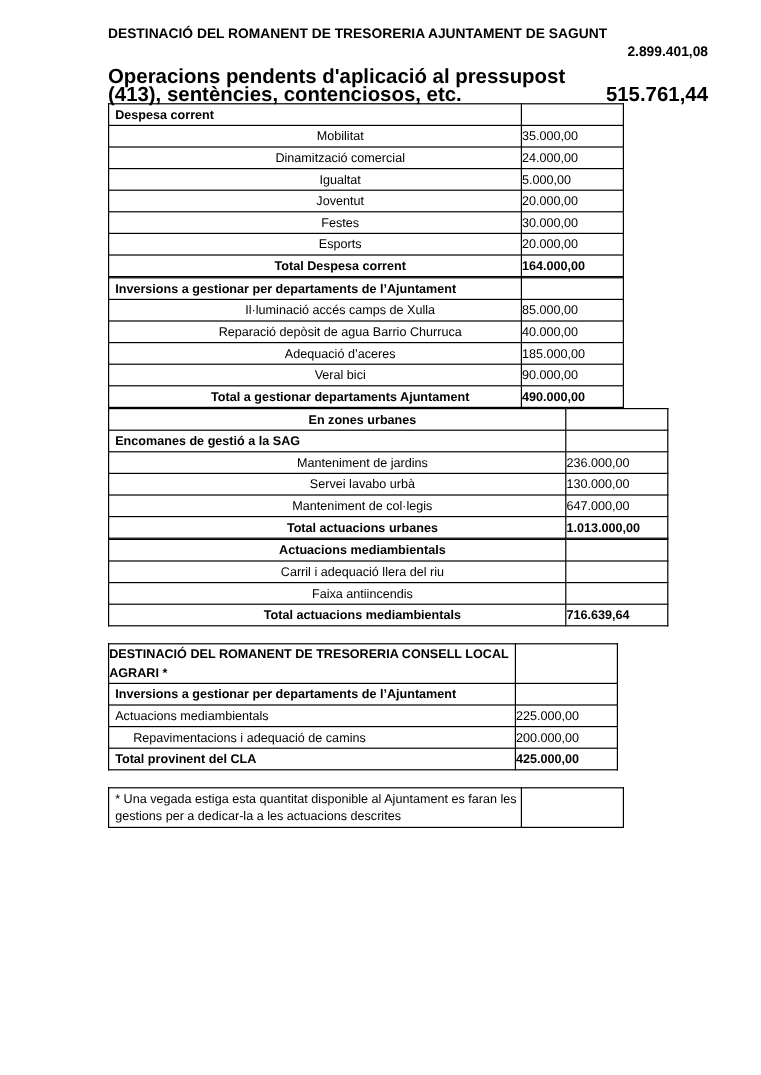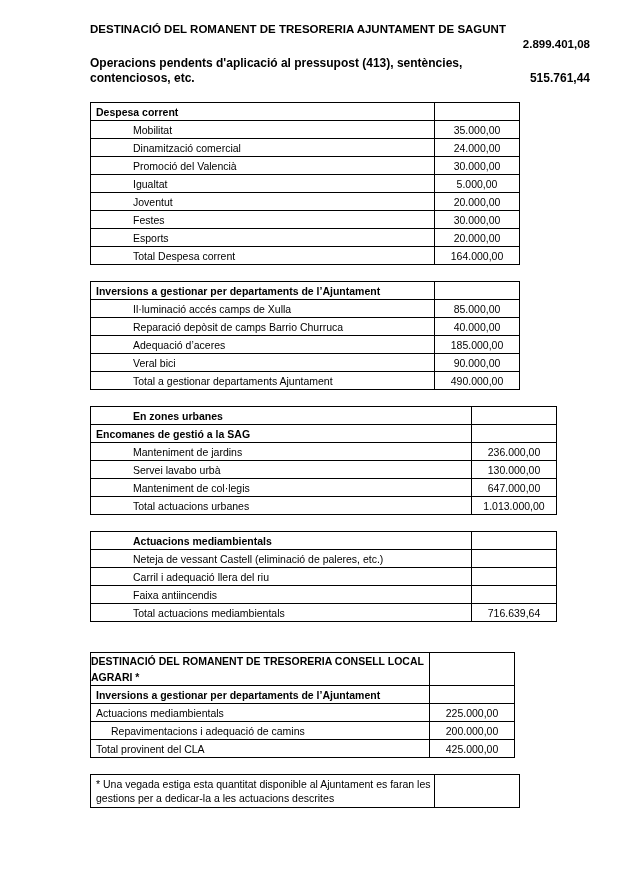--- a/index.html
+++ b/index.html
@@ -32,69 +32,69 @@
   }
   .doc-title .amt {
     position: absolute;
     right: -80px;
     top: 15px;
     font-weight: bold;
     white-space: nowrap;
   }
   .subtitle {
     font-weight: bold;
-    font-size: 12px;
+    font-size: 17px;
     line-height: 15px;
     margin-top: 19px;
     position: relative;
     width: 420px;
   }
   .subtitle .amt {
     position: absolute;
     right: -80px;
     top: 15px;
     font-weight: bold;
     white-space: nowrap;
   }
 
   table.block {
     border-collapse: collapse;
     width: 422px;
     table-layout: fixed;
-    margin-top: 16px;
   }
   table.block td {
     border: 1px solid #000000;
     height: 17px;
     padding: 0 0 0 0;
     font-size: 10.5px;
     line-height: 16px;
     vertical-align: middle;
   }
   td.c-label {
     width: 338px;
     padding-left: 5px;
   }
   td.c-amount {
     width: 84px;
-    text-align: center;
+    text-align: left;
     padding-right: 5px;
   }
   .indent {
     padding-left: 42px !important;
+    text-align: center;
   }
   .bold {
     font-weight: bold;
   }
   .sect-head {
     font-weight: bold;
     padding-left: 5px !important;
   }
   .total-row td {
-    font-weight: normal;
+    font-weight: bold;
   }
   .spacer {
     height: 14px;
   }
   .note-table {
     margin-top: 14px;
   }
   .note-table td.c-label {
     line-height: 14px;
     padding-top: 2px;
@@ -132,24 +132,20 @@
     </tr>
     <tr>
       <td class="c-label indent">Mobilitat</td>
       <td class="c-amount">35.000,00</td>
     </tr>
     <tr>
       <td class="c-label indent">Dinamització comercial</td>
       <td class="c-amount">24.000,00</td>
     </tr>
     <tr>
-      <td class="c-label indent">Promoció del Valencià</td>
-      <td class="c-amount">30.000,00</td>
-    </tr>
-    <tr>
       <td class="c-label indent">Igualtat</td>
       <td class="c-amount">5.000,00</td>
     </tr>
     <tr>
       <td class="c-label indent">Joventut</td>
       <td class="c-amount">20.000,00</td>
     </tr>
     <tr>
       <td class="c-label indent">Festes</td>
       <td class="c-amount">30.000,00</td>
@@ -169,21 +165,21 @@
     <tbody>
         <tr>
       <td class="c-label sect-head">Inversions a gestionar per departaments de l’Ajuntament</td>
       <td class="c-amount"></td>
     </tr>
     <tr>
       <td class="c-label indent">Il·luminació accés camps de Xulla</td>
       <td class="c-amount">85.000,00</td>
     </tr>
     <tr>
-      <td class="c-label indent">Reparació depòsit de camps Barrio Churruca</td>
+      <td class="c-label indent">Reparació depòsit de agua Barrio Churruca</td>
       <td class="c-amount">40.000,00</td>
     </tr>
     <tr>
       <td class="c-label indent">Adequació d’aceres</td>
       <td class="c-amount">185.000,00</td>
     </tr>
     <tr>
       <td class="c-label indent">Veral bici</td>
       <td class="c-amount">90.000,00</td>
     </tr>
@@ -223,24 +219,20 @@
   </tbody>
     </table>
 
   <table class="block">
     <tbody>
         <tr>
       <td class="c-label indent bold">Actuacions mediambientals</td>
       <td class="c-amount"></td>
     </tr>
     <tr>
-      <td class="c-label indent">Neteja de vessant Castell (eliminació de paleres, etc.)</td>
-      <td class="c-amount"></td>
-    </tr>
-    <tr>
       <td class="c-label indent">Carril i adequació llera del riu</td>
       <td class="c-amount"></td>
     </tr>
     <tr>
       <td class="c-label indent">Faixa antiincendis</td>
       <td class="c-amount"></td>
     </tr>
     <tr class="total-row">
       <td class="c-label indent">Total actuacions mediambientals</td>
       <td class="c-amount">716.639,64</td>

